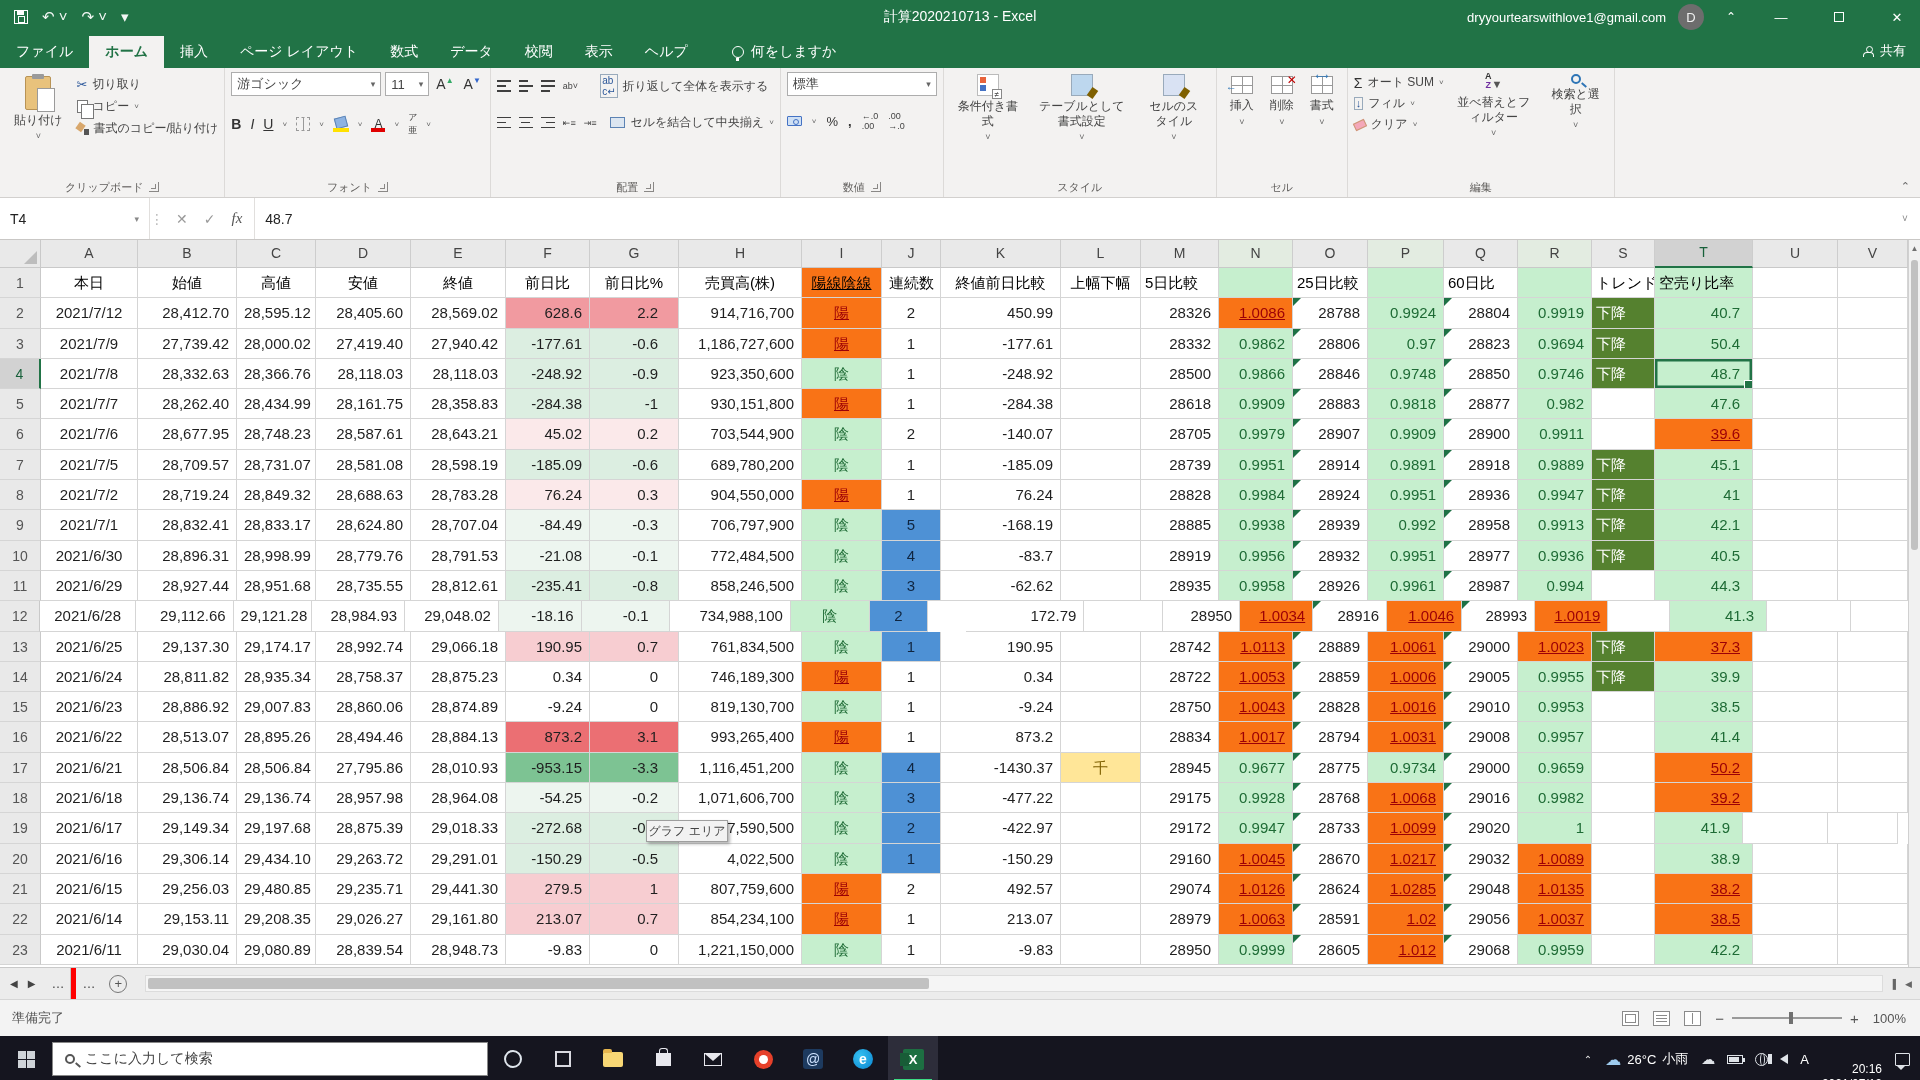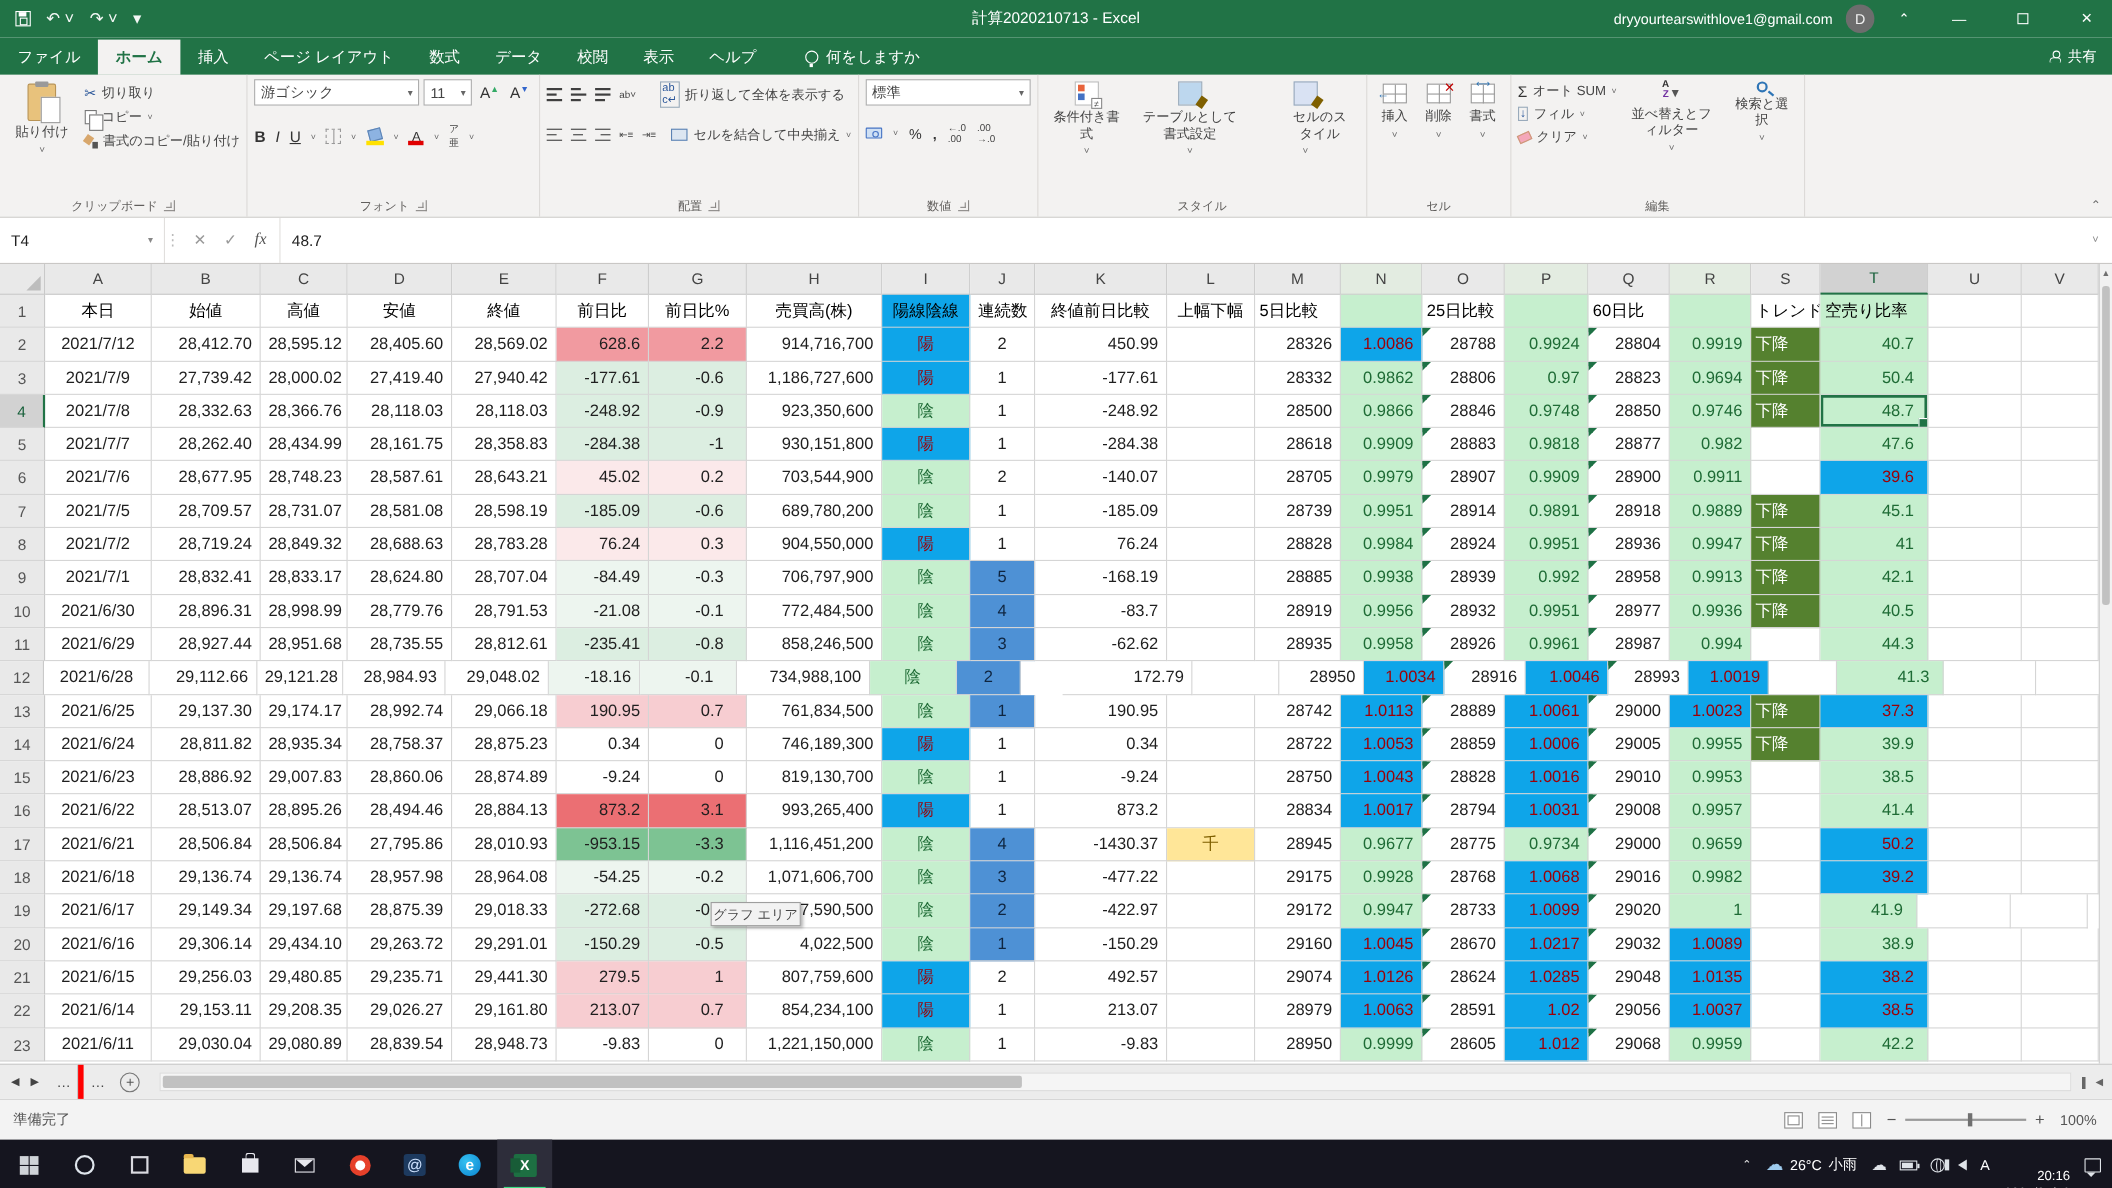--- a/index.html
+++ b/index.html
@@ -129,21 +129,21 @@
     line-height:29.5px;white-space:nowrap;overflow:hidden;position:relative;padding:0 7px;}
   .g-cell.a-c{text-align:center;}
   .g-cell.a-r{text-align:right;}
   .g-cell.a-l{text-align:left;padding-left:4px;}
   .g-cell.prG{padding-right:20px;}
   .g-cell.prT{padding-right:12px;}
   .g-cell.hdr{color:#000;}
   .c-p1{background:#fbe9ea;} .c-p2{background:#f7cdd1;} .c-p3{background:#f19aa0;} .c-p4{background:#eb6f73;}
   .c-g1{background:#edf5ef;} .c-g2{background:#dceee1;} .c-g4{background:#7dc393;}
   .c-cg{background:#c6efce;color:#1e6b35;}
-  .c-cp{background:#0ea5e9;color:#9c0006;}
+  .c-cp{background:#f97316;color:#9c0006;text-decoration:underline;}
   .c-cb{background:#4e91d5;color:#0f2540;}
   .c-dg{background:#55812f;color:#fff;}
   .c-yl{background:#ffe698;color:#7f6000;text-align:center;}
   .tri::before{content:'';position:absolute;left:0;top:0;border:4px solid transparent;border-top-color:#1e7145;border-left-color:#1e7145;}
   .selcell{box-shadow:inset 0 0 0 2.5px #217346;}
   .selcell::after{content:'';position:absolute;right:-1px;bottom:-1px;width:7px;height:7px;background:#217346;border:1.5px solid #fff;}
   .vscroll{position:absolute;right:0;top:0;bottom:0;width:12px;background:#f1f1f1;border-left:1px solid #d0d0d0;}
   .vscroll .arr{height:18px;text-align:center;font-size:8px;color:#707070;line-height:18px;}
   .vscroll .thumb{position:absolute;left:2px;right:2px;top:20px;height:290px;background:#c1c1c1;border-radius:3px;}
   .tooltip{position:absolute;left:646px;top:580px;width:82px;height:22px;background:#f2f2f2;border:1px solid #9e9e9e;
@@ -416,21 +416,21 @@
         <span class="i-table">
             <span class="brushtip"></span>
           </span>
         <span style="width:88px;">テーブルとして書式設定</span>
           <span class="dd">˅</span>
       </div>
       <div class="stylebtn">
         <span class="i-cellstyle">
             <span class="brushtip"></span>
           </span>
-        <span style="width:60px;margin-left:26px;">セルのスタイル</span>
+        <span style="width:60px;">セルのスタイル</span>
           <span class="dd">˅</span>
       </div>
     </div>
     <div class="rg-label">
         <span>スタイル</span>
       </div>
   </div>
 
   <div class="rgroup cellsgrp">
     <div class="rg-body">
@@ -1162,20 +1162,24 @@
 
 <div class="taskbar">
   <div class="tb-start">
     <span class="i-win">
         <i></i>
         <i></i>
         <i></i>
         <i></i>
       </span>
   </div>
+  <div class="tb-search">
+    <span class="i-magdark"></span>
+    <span>ここに入力して検索</span>
+  </div>
   <div class="tb-app">
       <span class="i-cortana"></span>
     </div>
   <div class="tb-app">
       <span class="i-taskview"></span>
     </div>
   <div class="tb-app">
       <span class="i-folder"></span>
     </div>
   <div class="tb-app">

